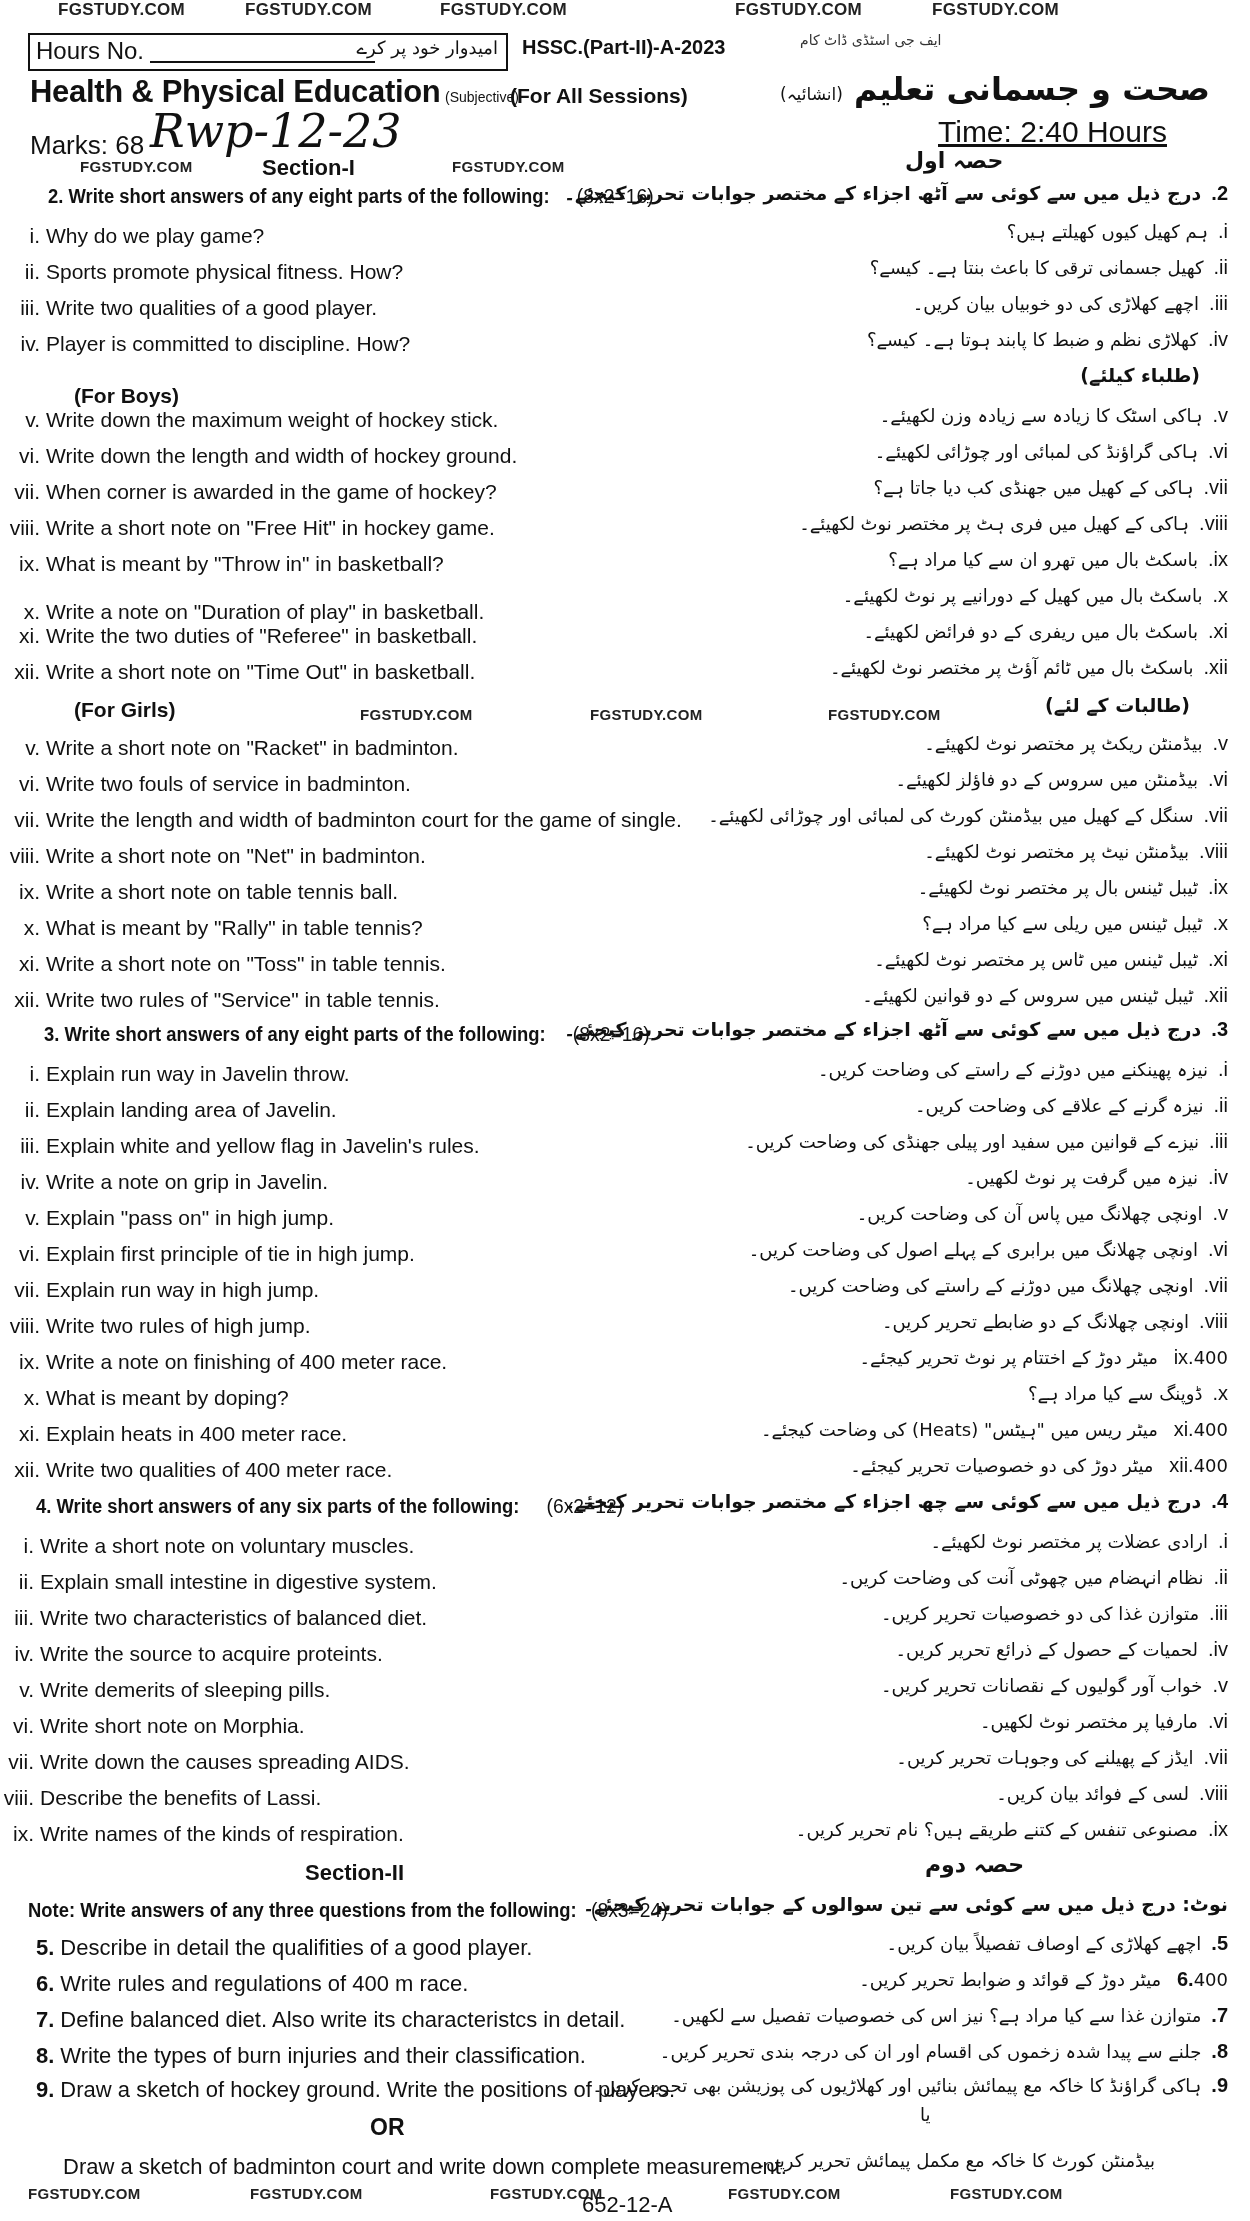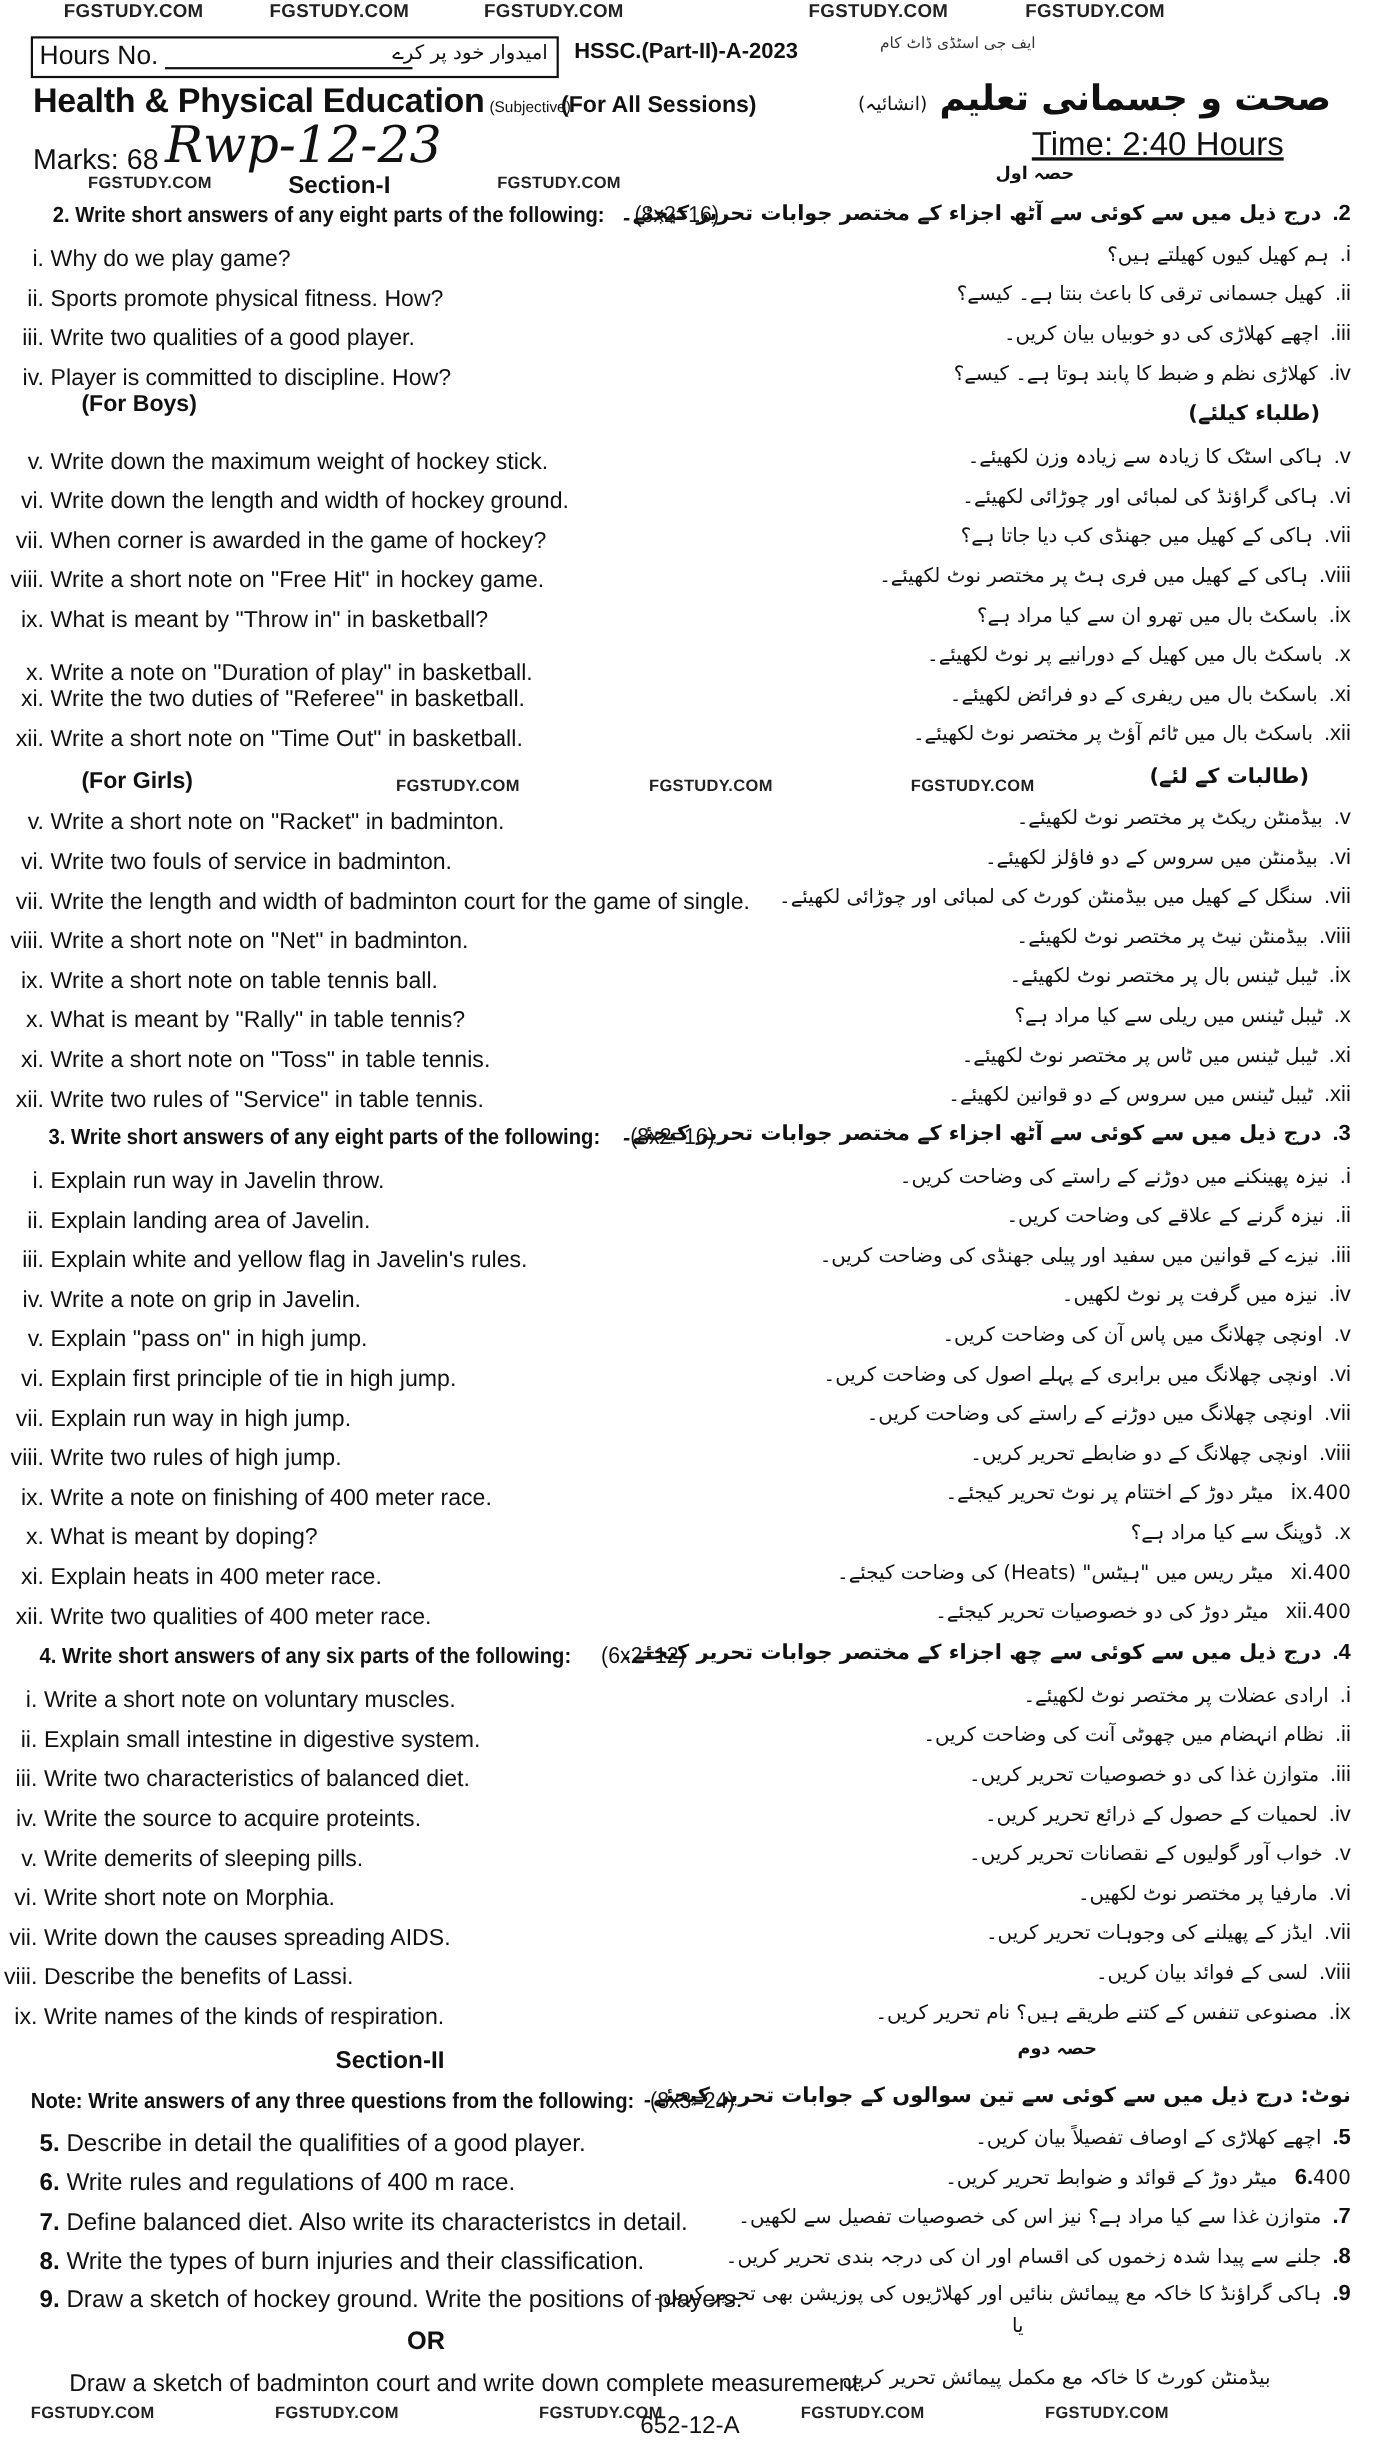--- a/index.html
+++ b/index.html
@@ -14,21 +14,21 @@
   .paper-code { font-weight: bold; font-size: 20px; }
   .title { font-weight: bold; font-size: 31px; letter-spacing: -0.3px; }
   .subj { font-size: 14px; }
   .sessions { font-weight: bold; font-size: 21px; }
   .ur-title { font-family: "DejaVu Sans", sans-serif; font-weight: bold; font-size: 32px; direction: rtl; }
   .ur-title small { font-size: 17px; font-weight: normal; }
   .marks { font-size: 26px; }
   .time { font-size: 30px; text-decoration: underline; }
   .hand { font-family: "DejaVu Serif", serif; font-size: 46px; font-style: italic; color: #111; }
   .sec-title { font-weight: bold; font-size: 22px; }
-  .sec-ur { font-family: "DejaVu Sans", sans-serif; font-size: 16px; direction: rtl; font-weight: bold; text-align: right; }
+  .sec-ur { font-family: "DejaVu Sans", sans-serif; font-size: 22px; direction: rtl; font-weight: bold; text-align: right; }
   .qhead { font-weight: bold; font-size: 20px; transform: scaleX(0.92); transform-origin: left; }
   .qhead .marksx { font-weight: normal; font-size: 21px; margin-left: 24px; }
   .q-en { font-size: 21px; }
   .q-en .num { display: inline-block; width: 40px; text-align: right; margin-right: 6px; }
   .q-ur { font-family: "DejaVu Sans", sans-serif; font-size: 18px; direction: rtl; text-align: left; }
   .q-ur .num { margin-left: 10px; font-family: "Liberation Sans", sans-serif; font-size: 20px; }
   .q-ur.head { font-weight: bold; font-size: 19px; }
   .sub { font-weight: bold; font-size: 21px; }
   .long-en { font-size: 22px; }
   .long-en .num { font-weight: bold; margin-right: 6px; }
@@ -85,21 +85,21 @@
 
 <div class="abs q-en" style="left:0;top:260px"><span class="num">ii.</span><span>Sports promote physical fitness. How?</span></div>
 <div class="abs q-ur" style="right:22px;top:256px"><span class="num">ii.</span><span>کھیل جسمانی ترقی کا باعث بنتا ہے۔ کیسے؟</span></div>
 
 <div class="abs q-en" style="left:0;top:296px"><span class="num">iii.</span><span>Write two qualities of a good player.</span></div>
 <div class="abs q-ur" style="right:22px;top:292px"><span class="num">iii.</span><span>اچھے کھلاڑی کی دو خوبیاں بیان کریں۔</span></div>
 
 <div class="abs q-en" style="left:0;top:332px"><span class="num">iv.</span><span>Player is committed to discipline. How?</span></div>
 <div class="abs q-ur" style="right:22px;top:328px"><span class="num">iv.</span><span>کھلاڑی نظم و ضبط کا پابند ہوتا ہے۔ کیسے؟</span></div>
 
-<div class="abs sub" style="left:74px;top:356px">(For Boys)</div>
+<div class="abs sub" style="left:74px;top:384px">(For Boys)</div>
 <div class="abs q-ur head" style="right:50px;top:364px">(طلباء کیلئے)</div>
 
 <div class="abs q-en" style="left:0;top:408px"><span class="num">v.</span><span>Write down the maximum weight of hockey stick.</span></div>
 <div class="abs q-ur" style="right:22px;top:404px"><span class="num">v.</span><span>ہاکی اسٹک کا زیادہ سے زیادہ وزن لکھیئے۔</span></div>
 
 <div class="abs q-en" style="left:0;top:444px"><span class="num">vi.</span><span>Write down the length and width of hockey ground.</span></div>
 <div class="abs q-ur" style="right:22px;top:440px"><span class="num">vi.</span><span>ہاکی گراؤنڈ کی لمبائی اور چوڑائی لکھیئے۔</span></div>
 
 <div class="abs q-en" style="left:0;top:480px"><span class="num">vii.</span><span>When corner is awarded in the game of hockey?</span></div>
 <div class="abs q-ur" style="right:22px;top:476px"><span class="num">vii.</span><span>ہاکی کے کھیل میں جھنڈی کب دیا جاتا ہے؟</span></div>

